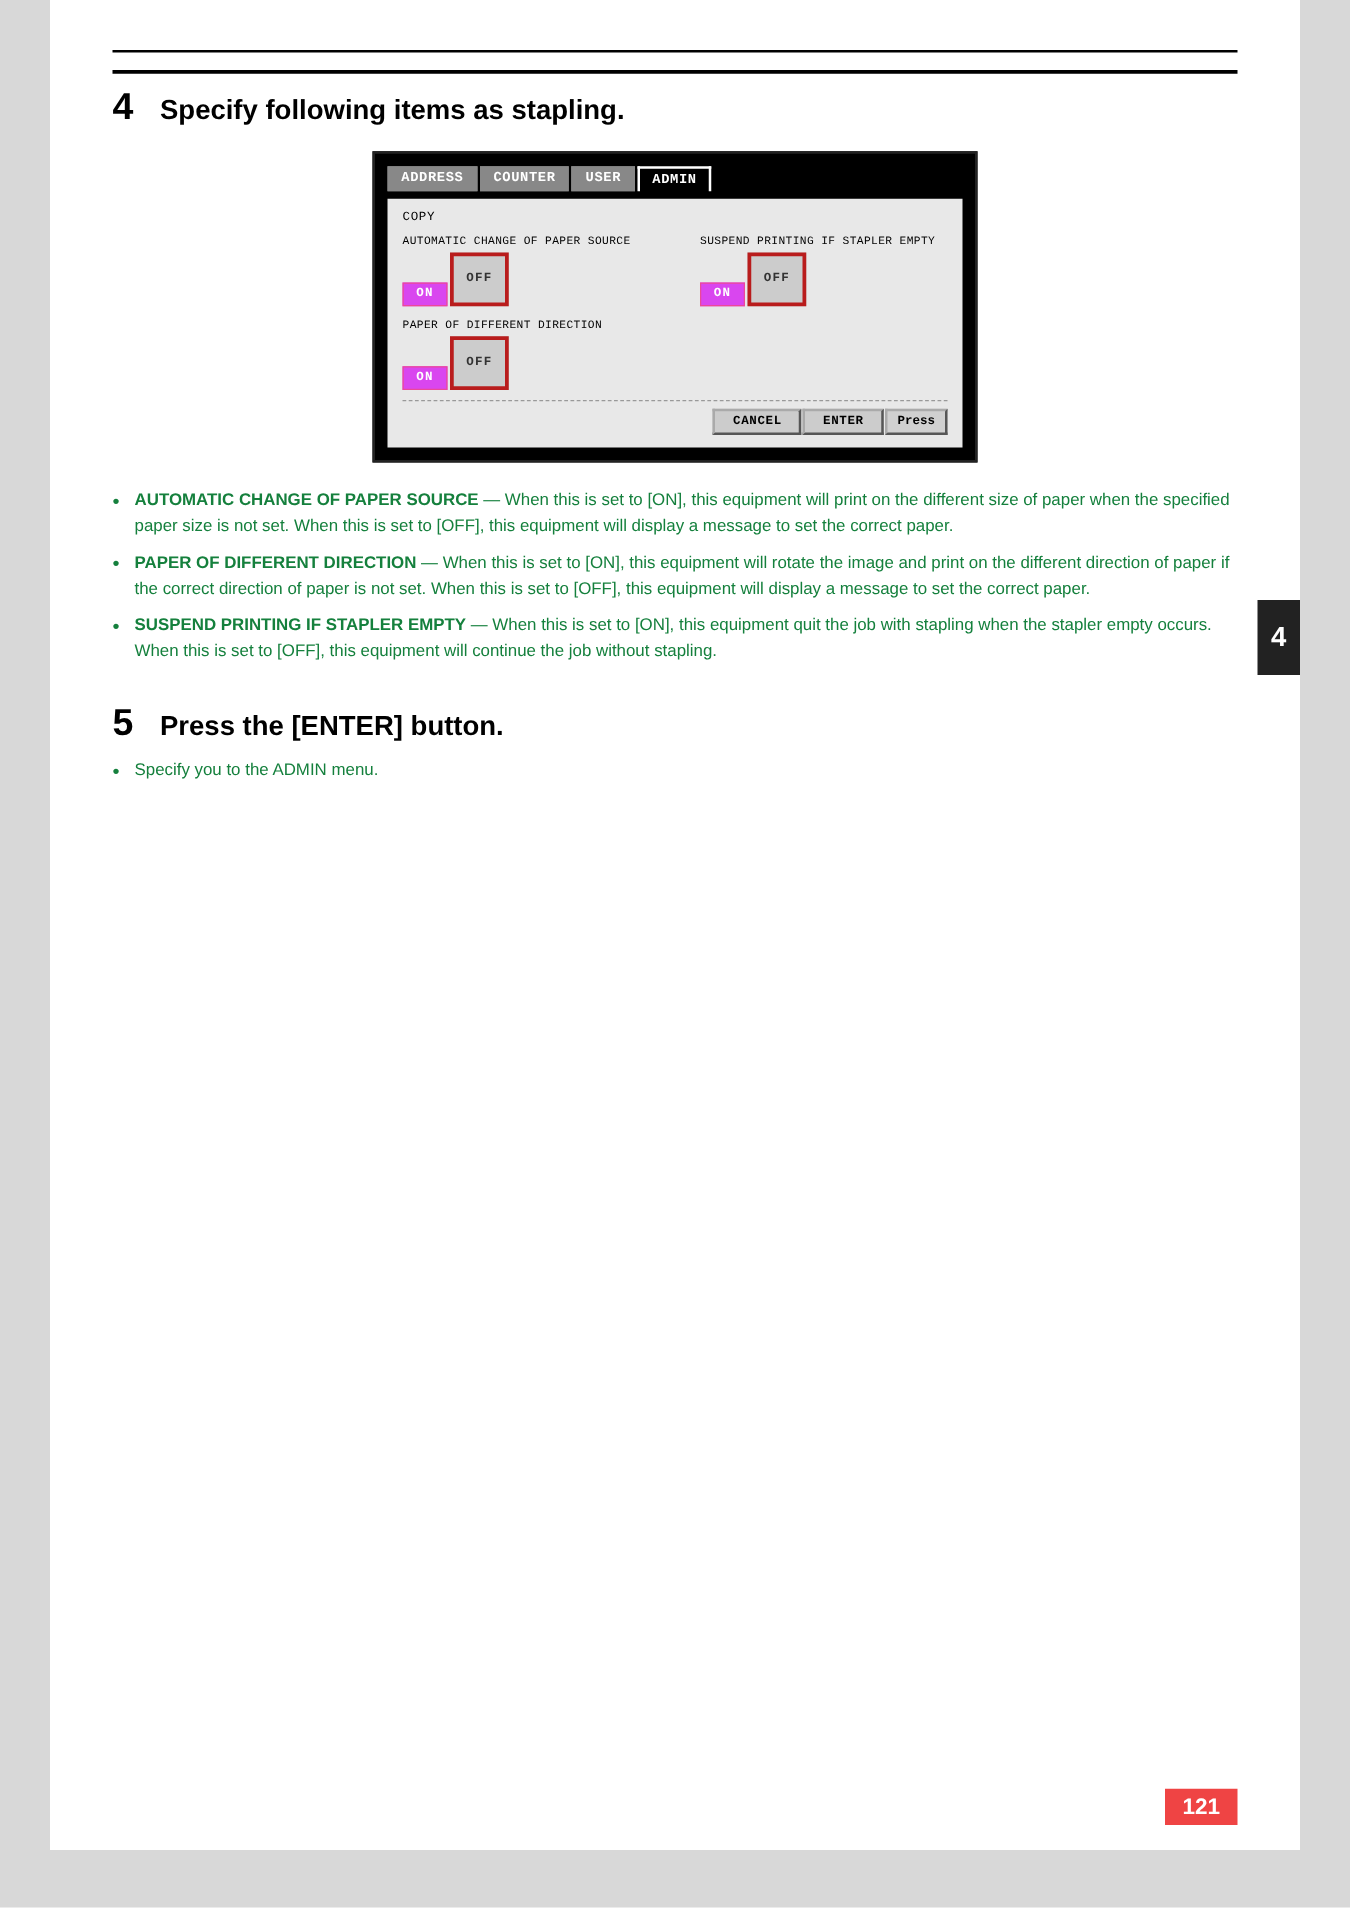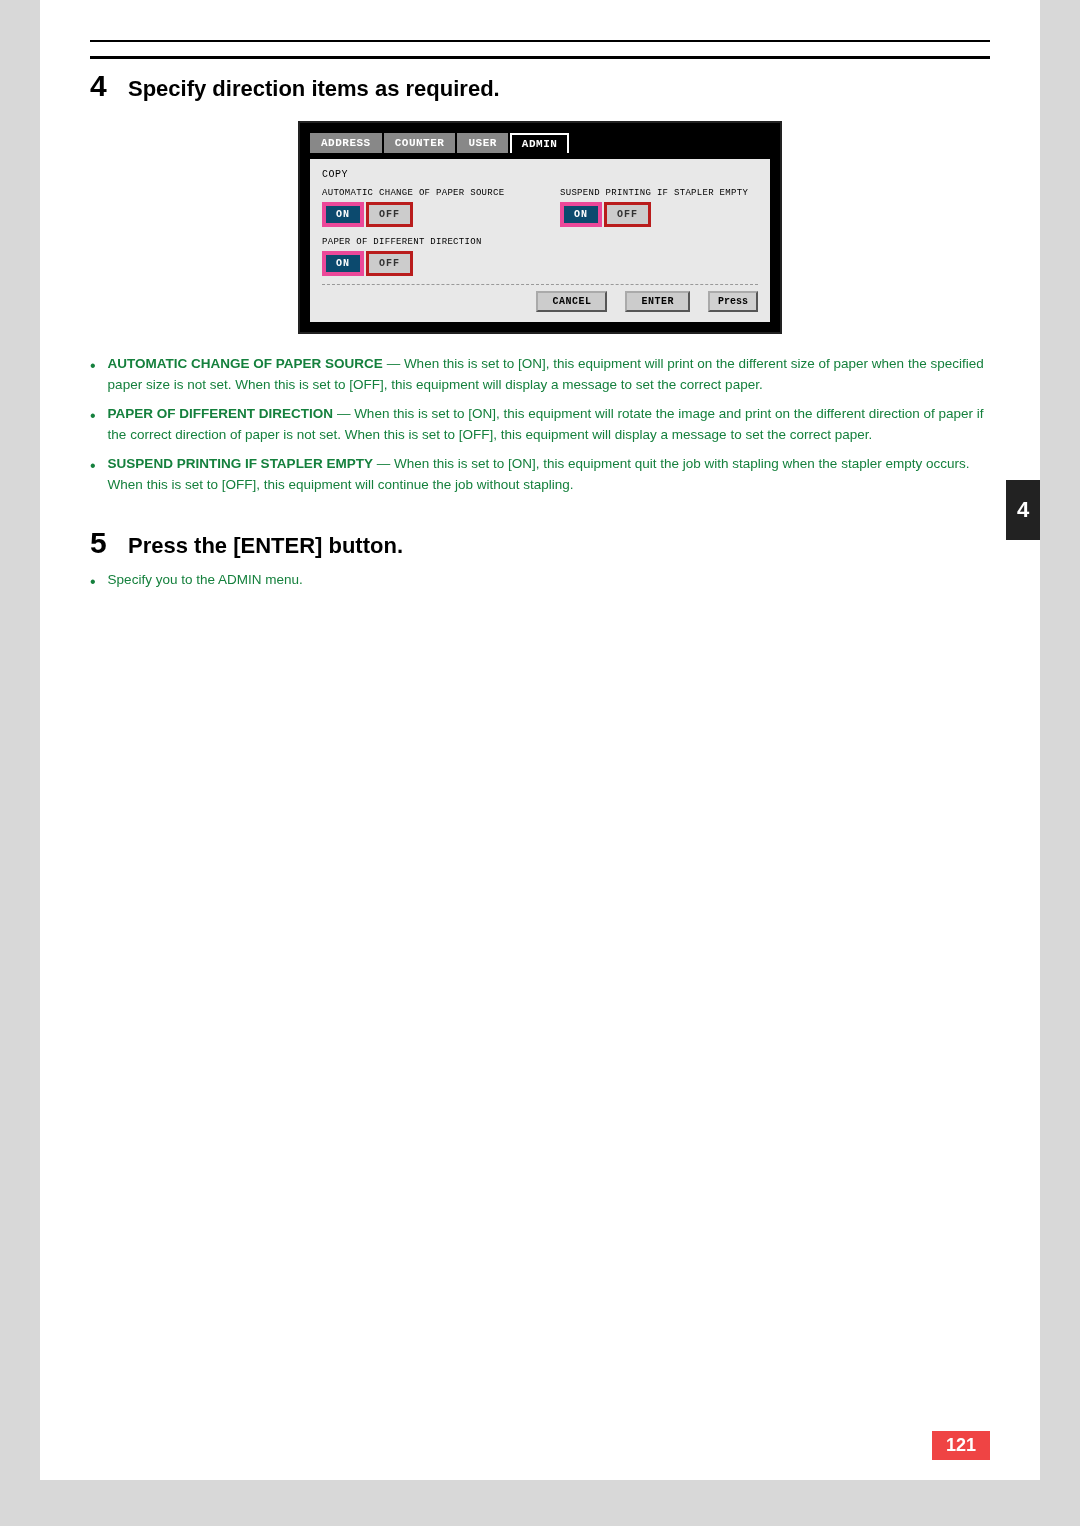--- a/index.html
+++ b/index.html
@@ -102,26 +102,27 @@
     }
     .btn-group {
       display: flex;
       gap: 2px;
     }
     .btn-on {
       font-family: 'Courier New', monospace;
       font-size: 10px;
       font-weight: bold;
       letter-spacing: 1px;
-      background: #0c4a6e;
-      color: #fff;
-      border: 4px solid #ec4899;
+      background: #d946ef;
+      color: #fff;
+      border: 1px solid #ec4899;
       padding: 3px 10px;
       text-transform: uppercase;
       cursor: pointer;
+      margin-top: 24px;
     }
     .btn-off {
       font-family: 'Courier New', monospace;
       font-size: 10px;
       font-weight: bold;
       letter-spacing: 1px;
       background: #ccc;
       color: #333;
       border: 3px solid #b91c1c;
       padding: 3px 10px;
@@ -214,21 +215,21 @@
     }
   </style>
 </head>
 <body>
 
 <div class="page-content">
 
   <div class="divider-line"></div>
   <div class="step-heading">
     <span class="step-number">4</span>
-    <span class="step-title">Specify direction items as required.</span>
+    <span class="step-title">Specify following items as stapling.</span>
   </div>
 
   <div class="ui-panel">
 
     <div class="tab-bar">
       <div class="tab tab-inactive">ADDRESS</div>
       <div class="tab tab-inactive">COUNTER</div>
       <div class="tab tab-inactive">USER</div>
       <div class="tab tab-active">ADMIN</div>
     </div>
@@ -255,21 +256,21 @@
       </div>
 
       <div style="margin-bottom:8px;">
         <div class="option-label">PAPER OF DIFFERENT DIRECTION</div>
         <div class="btn-group">
           <button class="btn-on">ON</button>
           <button class="btn-off">OFF</button>
         </div>
       </div>
 
-      <div style="border-top:1px dashed #999; padding-top:6px; display:flex; justify-content:flex-end; gap:18px; align-items:center;">
+      <div style="border-top:1px dashed #999; padding-top:6px; display:flex; justify-content:flex-end; gap:1px; align-items:center;">
         <button class="footer-btn">CANCEL</button>
         <button class="footer-btn">ENTER</button>
         <button class="prev-btn">Press</button>
       </div>
     </div>
   </div>
 
   <ul class="bullet-list">
     <li>
       <span></span>

